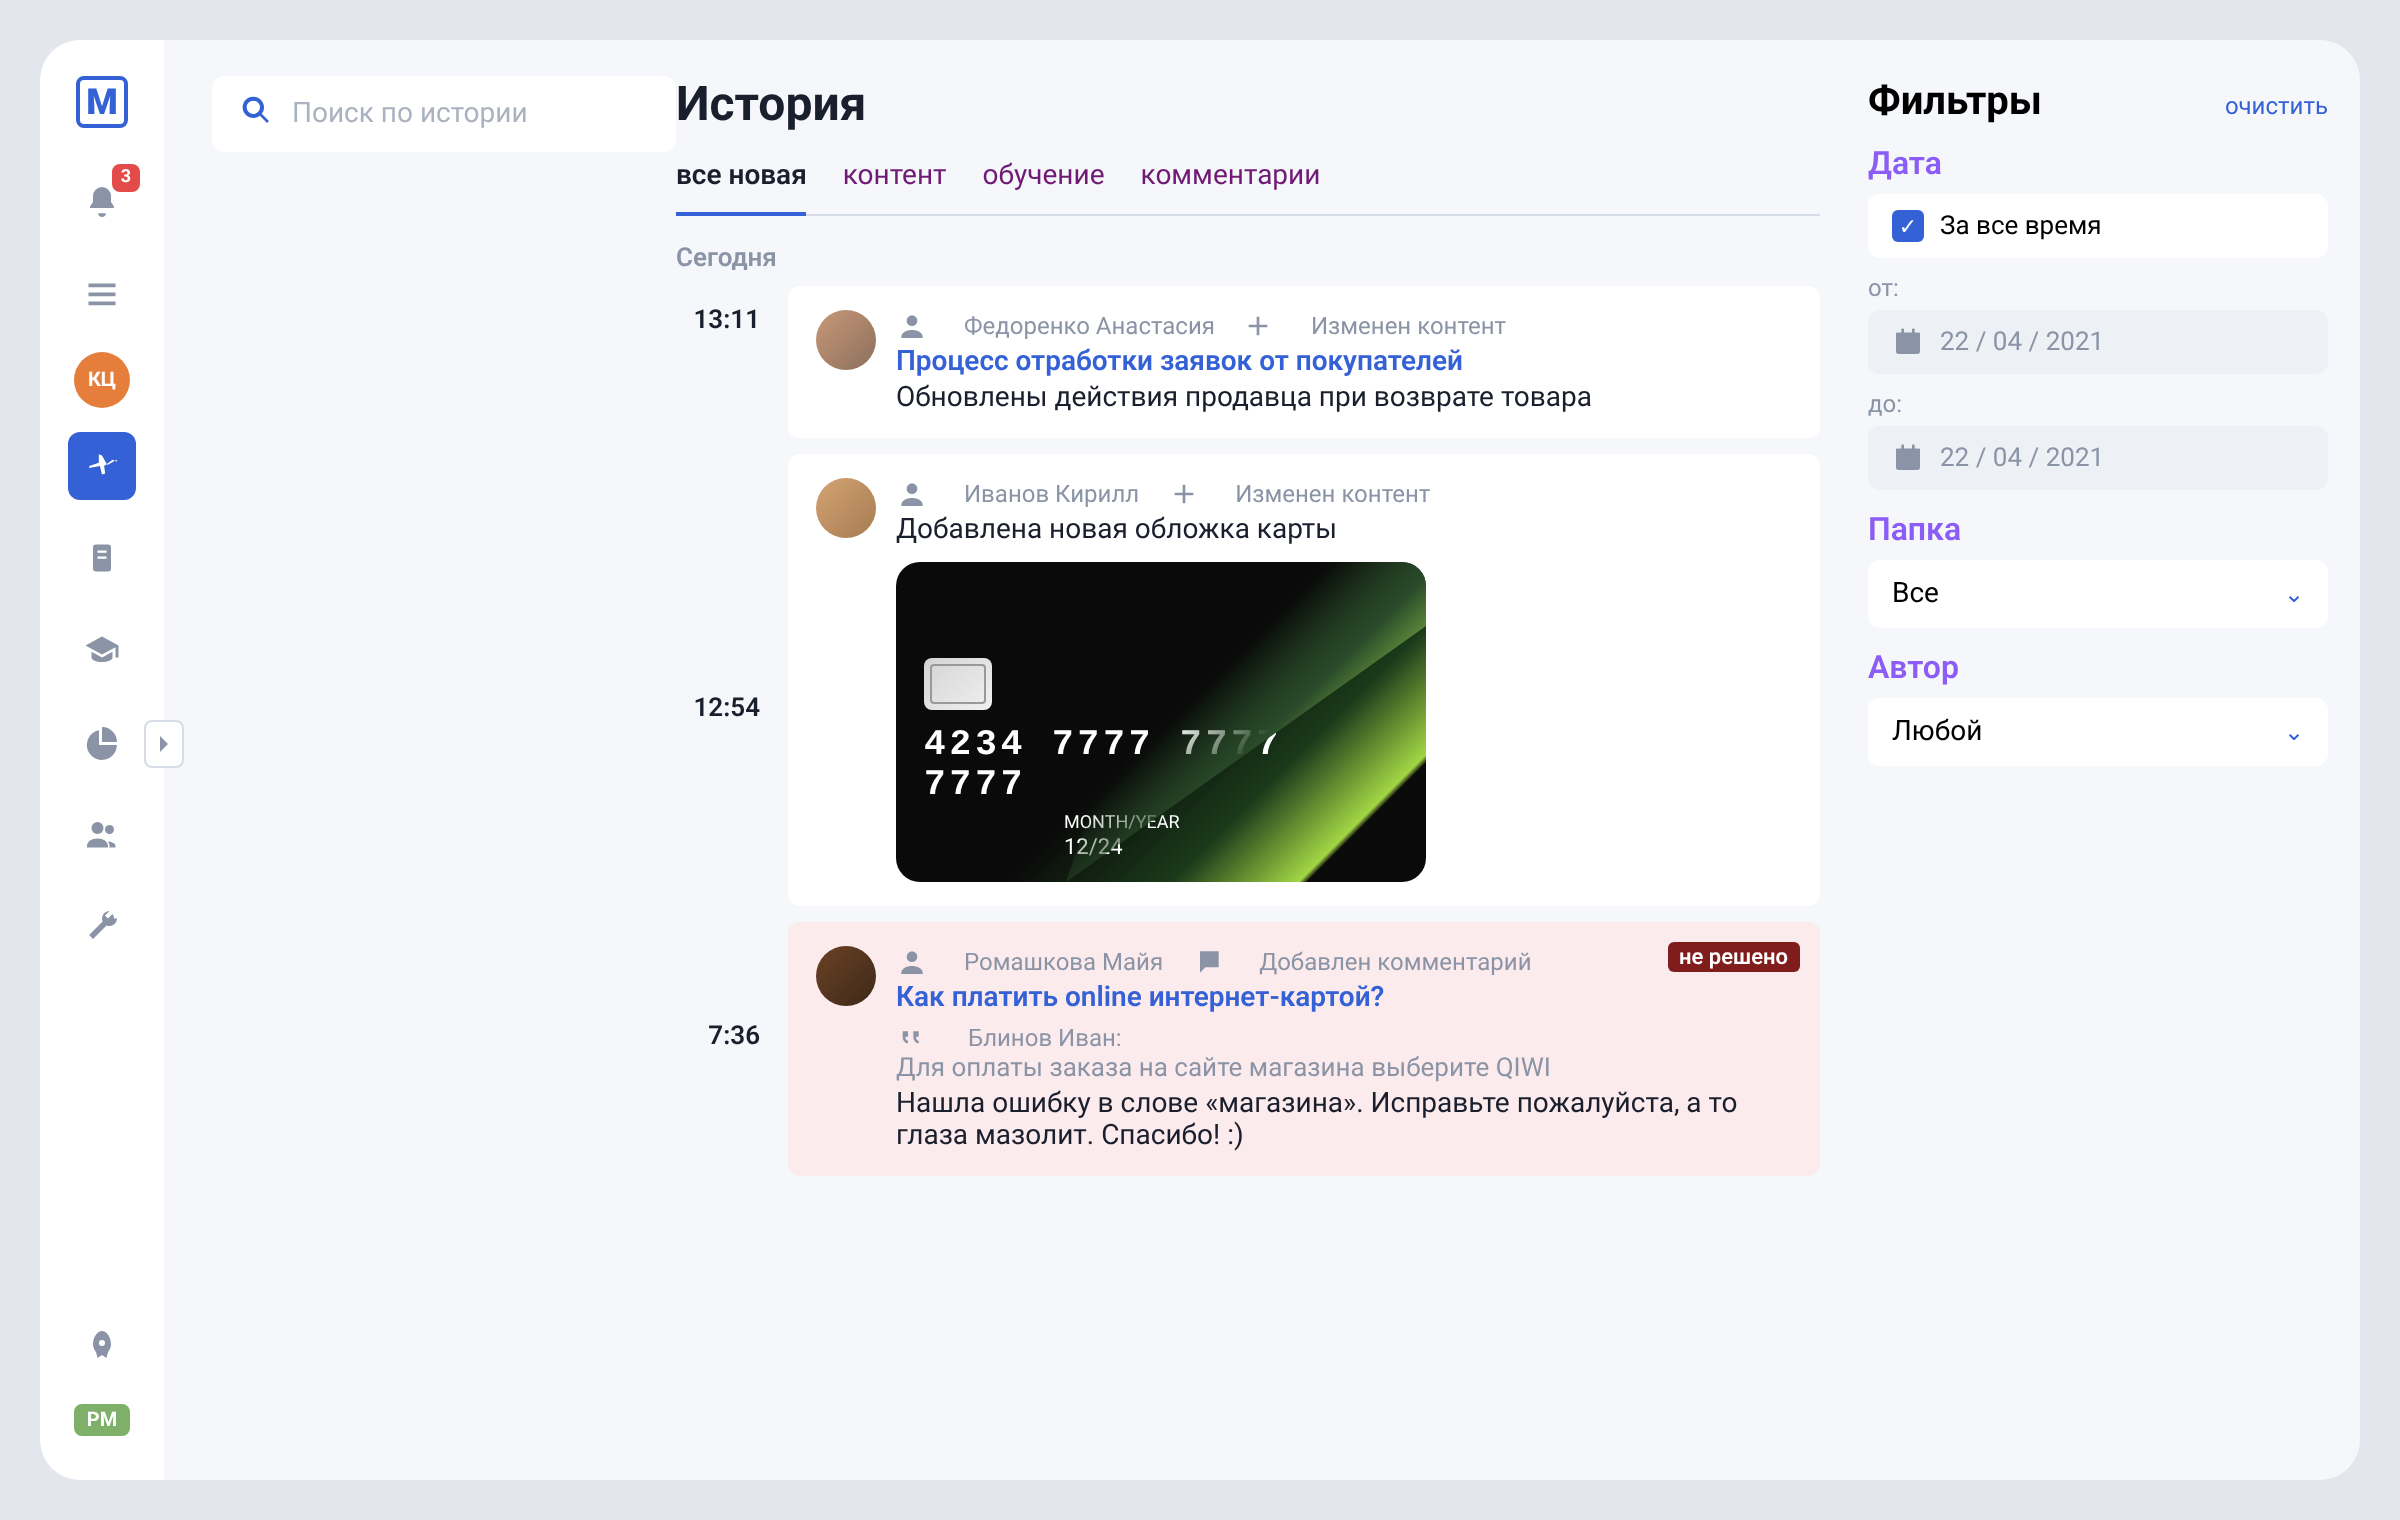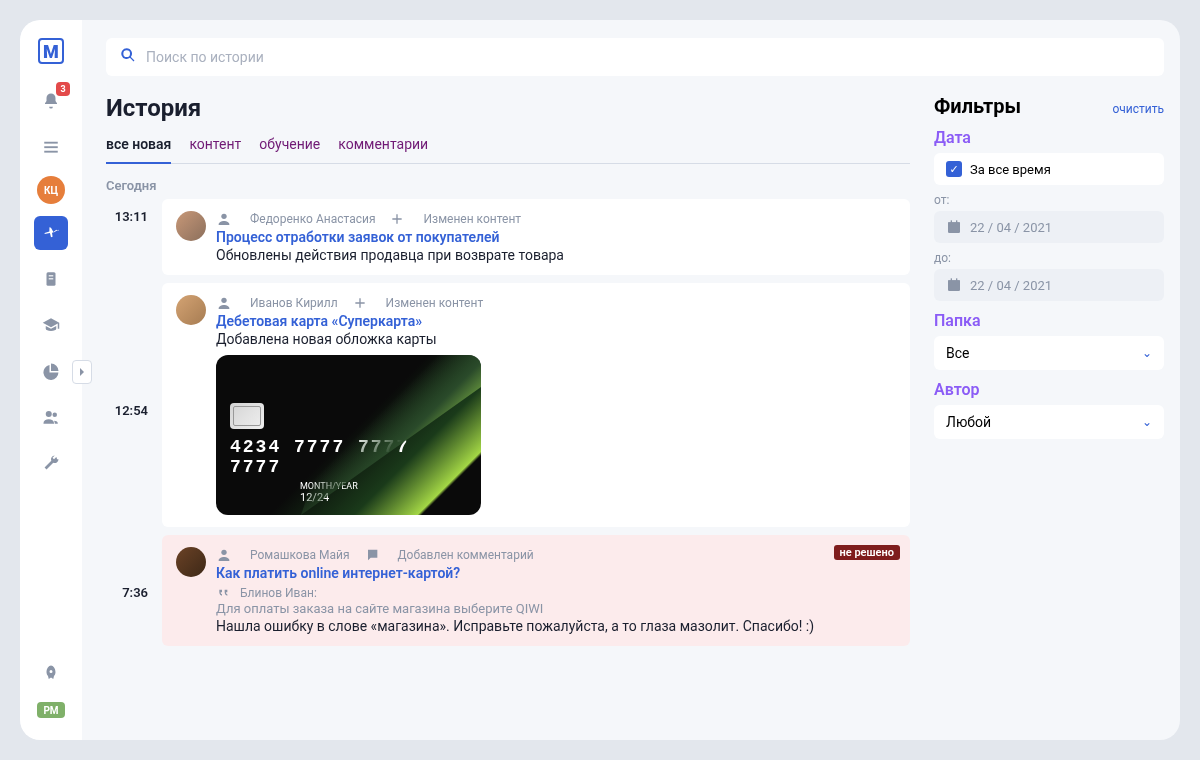--- a/index.html
+++ b/index.html
@@ -9,21 +9,21 @@
 .sidebar { width: 62px; background: #fff; display: flex; flex-direction: column; align-items: center; padding: 18px 0; gap: 4px; border-radius: 20px 0 0 20px; }
 .logo { width: 26px; height: 26px; border: 2.5px solid #3461d6; border-radius: 4px; display: flex; align-items: center; justify-content: center; color: #3461d6; font-weight: 900; font-size: 18px; margin-bottom: 12px; }
 .nav-item { width: 34px; height: 34px; display: flex; align-items: center; justify-content: center; border-radius: 6px; color: #8a94a6; cursor: pointer; position: relative; margin: 4px 0; }
 .nav-item.active { background: #3461d6; color: #fff; }
 .nav-item.orange { background: #e67e3b; color: #fff; border-radius: 50%; width: 28px; height: 28px; font-size: 10px; font-weight: 700; }
 .nav-item.green-badge { background: #7fb069; color: #fff; border-radius: 4px; width: 28px; height: 16px; font-size: 10px; font-weight: 700; }
 .badge { position: absolute; top: -2px; right: -2px; background: #e34a4a; color: #fff; font-size: 9px; border-radius: 4px; min-width: 14px; height: 14px; display: flex; align-items: center; justify-content: center; padding: 0 2px; font-weight: 700; }
 .nav-spacer { flex: 1; }
 .expand-handle { position: absolute; right: -10px; top: 340px; width: 20px; height: 24px; background: #fff; border: 1px solid #d6dce6; border-radius: 4px; display: flex; align-items: center; justify-content: center; color: #8a94a6; font-size: 11px; cursor: pointer; }
 
-.main { flex: 1; display: flex; flex-direction: column; padding: 18px 16px 4px 24px; }
+.main { flex: 1; display: flex; flex-direction: row; padding: 18px 16px 4px 24px; }
 .search-bar { background: #fff; border-radius: 6px; height: 38px; display: flex; align-items: center; padding: 0 14px; gap: 10px; margin-bottom: 18px; }
 .search-bar .icon { color: #3461d6; }
 .search-bar input { border: none; outline: none; flex: 1; font-size: 14px; color: #333; }
 .search-bar input::placeholder { color: #aab1bf; }
 
 .content-row { display: flex; gap: 24px; flex: 1; min-height: 0; }
 .history-col { flex: 1; display: flex; flex-direction: column; }
 .filters-col { width: 230px; }
 
 h1 { font-size: 24px; font-weight: 700; color: #1a1f2e; margin-bottom: 8px; }
@@ -39,21 +39,21 @@
 .entries { flex: 1; }
 
 .card { background: #fff; border-radius: 6px; padding: 12px 14px; margin-bottom: 8px; display: flex; gap: 10px; position: relative; }
 .card.pink { background: #fcebec; }
 .avatar { width: 30px; height: 30px; border-radius: 50%; flex-shrink: 0; background: #d6b890; background-size: cover; }
 .card-body { flex: 1; }
 .meta { display: flex; align-items: center; gap: 14px; font-size: 12px; color: #8a94a6; margin-bottom: 2px; }
 .meta .m-item { display: flex; align-items: center; gap: 18px; }
 .title { color: #3461d6; font-size: 14px; font-weight: 600; margin-bottom: 2px; cursor: pointer; }
 .desc { font-size: 14px; color: #1a1f2e; }
-.quote-line { display: flex; align-items: center; gap: 8px; font-size: 12px; color: #8a94a6; margin-top: 4px; }
+.quote-line { display: flex; align-items: center; gap: 20px; font-size: 12px; color: #8a94a6; margin-top: 4px; }
 .quote-text { font-size: 13px; color: #8a94a6; margin-bottom: 2px; }
 .status-tag { position: absolute; top: 10px; right: 10px; background: #7f1d1d; color: #fff; font-size: 11px; border-radius: 3px; padding: 1px 6px; font-weight: 600; }
 
 .credit-card { width: 265px; height: 160px; background: linear-gradient(135deg, #0a0a0a 0%, #0a0a0a 50%, #1a3a1a 70%, #a3d645 85%, #0a0a0a 86%); border-radius: 12px; margin-top: 8px; padding: 14px; color: #fff; position: relative; overflow: hidden; }
 .credit-card::before { content: ""; position: absolute; top: 0; right: 0; width: 180px; height: 160px; background: linear-gradient(135deg, transparent 40%, #2a4a2a 55%, #8bc34a 70%, #d4e645 78%, transparent 79%); clip-path: polygon(30% 0, 100% 0, 100% 20%, 0 100%); }
 .chip { width: 34px; height: 26px; background: linear-gradient(135deg, #d4d4d4, #f0f0f0); border-radius: 4px; margin-top: 34px; position: relative; }
 .chip::after { content: ""; position: absolute; inset: 3px; border: 1px solid #999; border-radius: 2px; }
 .card-num { font-family: "Courier New", monospace; font-size: 18px; letter-spacing: 2px; margin-top: 8px; font-weight: 600; }
 .card-bottom { display: flex; justify-content: space-between; align-items: flex-end; margin-top: 8px; }
 .card-visa { font-size: 22px; font-weight: 900; font-style: italic; letter-spacing: 1px; }
@@ -205,21 +205,20 @@
                         </svg>
                         <span>Иванов Кирилл</span>
                       </span>
                     <span class="m-item">
                         <svg viewBox="0 0 24 24" fill="currentColor" width="12" height="12">
                           <path d="M11 5h2v14h-2zM5 11h14v2H5z"></path>
                         </svg>
                         <span>Изменен контент</span>
                       </span>
                   </div>
-                  <div class="title">Дебетовая карта «Суперкарта»</div>
                   <div class="desc">Добавлена новая обложка карты</div>
                   <div class="credit-card">
                     <div class="chip"></div>
                     <div class="card-num">4234  7777  7777  7777</div>
                     <div class="card-exp" style="font-size:9px;margin-top:4px;text-align:left;padding-left:70px">MONTH/YEAR<br><span style="font-size:11px">12/24</span></div>
                     <div class="card-bottom">
 
                       <div class="card-visa">VISA</div>
                     </div>
                   </div>

